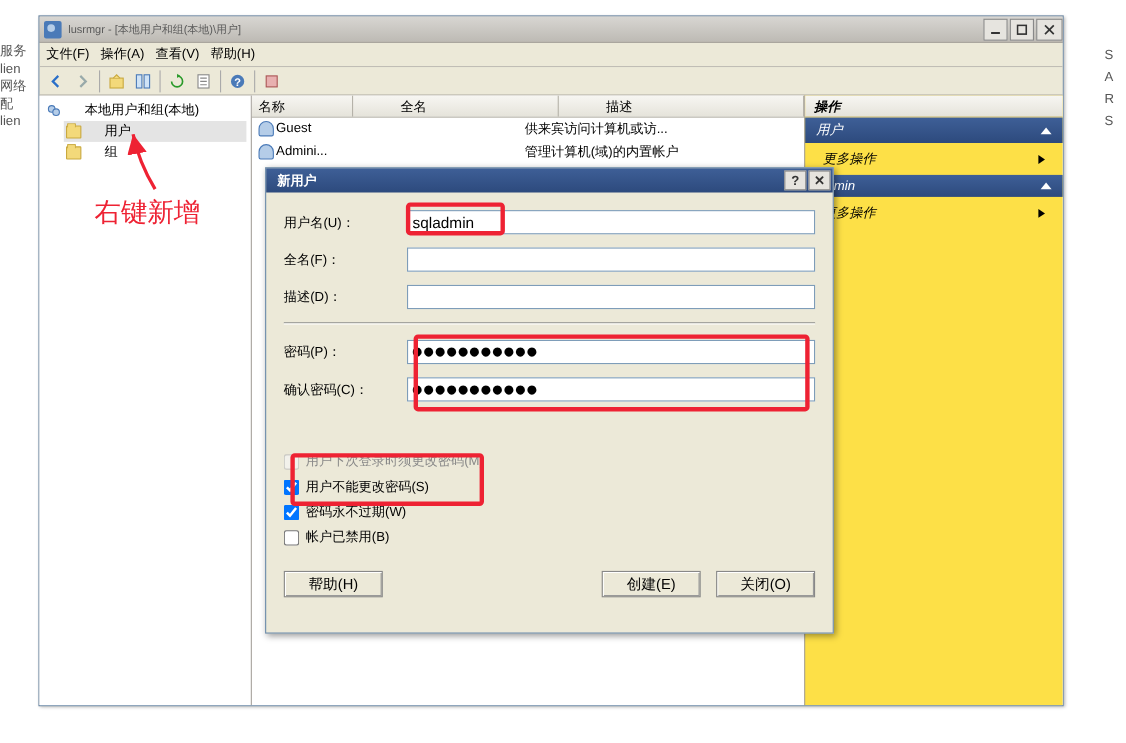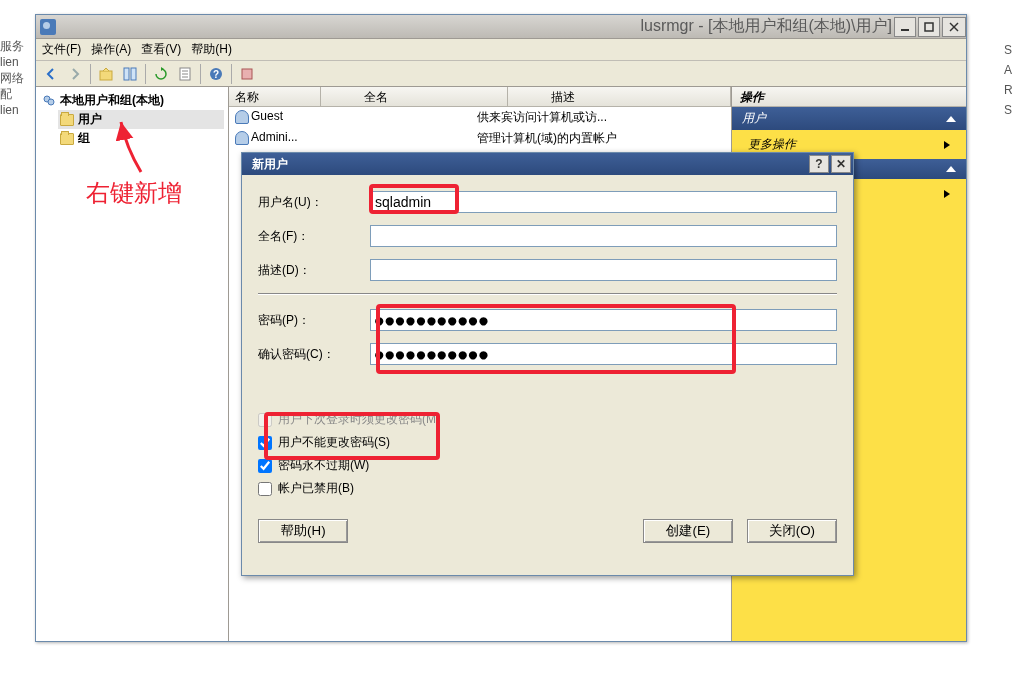--- a/index.html
+++ b/index.html
@@ -9,40 +9,40 @@
 .bg-left { position: absolute; left: 0; top: 0; width: 35px; height: 675px; color: #555; font-size: 12px; line-height: 16px; padding-top: 2px; margin-top: 36px; }
 .bg-right { position: absolute; right: 0; top: 40px; width: 20px; color: #555; font-size: 12px; line-height: 20px; }
 
 
 .mmc-window { position: absolute; left: 35px; top: 14px; width: 932px; height: 628px; border: 1px solid #6b8aab; background: #d4d0c8; box-shadow: 1px 1px 3px rgba(0,0,0,.3); }
 
 
 .titlebar { height: 24px; background: linear-gradient(#d8d6d2, #bdbab4); display: flex; align-items: center; padding-left: 4px; border-bottom: 1px solid #9e9a93; }
 .titlebar .ticon { width: 16px; height: 16px; background: #4a7ab8; border-radius: 2px; margin-right: 6px; position: relative; }
 .titlebar .ticon::after { content: ""; position: absolute; left: 3px; top: 3px; width: 7px; height: 7px; background: #b5cde8; border-radius: 50%; }
-.titlebar .ttext { flex: 1; color: #5a5a5a; font-size: 16px; text-align: right; }
+.titlebar .ttext { flex: 1; color: #5a5a5a; font-size: 10px; }
 .titlebar .tbtns { display: flex; }
 .tbtn { width: 22px; height: 20px; border: 1px solid #888; background: #e6e4df; display: flex; align-items: center; justify-content: center; margin-left: 2px; font-size: 11px; }
 .tbtn.close { width: 24px; }
 .tbtn svg { width: 10px; height: 10px; }
 
 
 .menubar { height: 22px; background: #ece9d8; display: flex; align-items: center; padding-left: 6px; gap: 10px; border-bottom: 1px solid #c0bdb5; }
 .menubar span { color: #000; }
 
 
 .toolbar { height: 26px; background: #ece9d8; display: flex; align-items: center; padding-left: 4px; gap: 2px; border-bottom: 1px solid #9e9a93; }
 .tbutton { width: 22px; height: 22px; display: flex; align-items: center; justify-content: center; border: 1px solid transparent; }
 .tbutton svg { width: 16px; height: 16px; }
 .tsep { width: 1px; height: 20px; background: #aaa; margin: 0 2px; }
 
 
 .mmc-body { display: flex; height: calc(100% - 72px); background: #fff; }
 .tree { width: 193px; border-right: 1px solid #9e9a93; background: #fff; padding: 4px; position: relative; }
-.tree-node { display: flex; align-items: center; padding: 1px 2px; gap: 4px; font-weight: bold; }
+.tree-node { display: flex; align-items: center; padding: 1px 2px; gap: 21px; }
 .tree-node.selected { background: #e4e4e4; }
 .ticon-sm { width: 14px; height: 14px; }
 .folder-icon { width: 14px; height: 12px; background: #f3d97a; border: 1px solid #c9a93f; border-radius: 1px; position: relative; }
 .folder-icon::before { content: ""; position: absolute; top: -3px; left: 0; width: 6px; height: 3px; background: #f3d97a; border: 1px solid #c9a93f; border-bottom: none; border-radius: 1px 1px 0 0; }
 .treechildren { margin-left: 18px; }
 .treechildren .tree-node span { color: #000; }
 .treechildren .tree-node.selected span { color: #000; }
 
 .red-annot { position: absolute; left: 50px; top: 90px; color: #e23; font-size: 24px; font-weight: 500; }
 .red-arrow { position: absolute; left: 80px; top: 30px; }
@@ -58,21 +58,21 @@
 .user-icon { width: 14px; height: 14px; background: #b5cde8; border: 1px solid #4a7ab8; border-radius: 50% 50% 2px 2px; display: inline-block; vertical-align: middle; margin-right: 2px; }
 
 .actions { width: 235px; border-left: 1px solid #9e9a93; background: #fde047; font-style: italic; }
 .actions-hdr { height: 20px; background: linear-gradient(#f7f6f2, #e5e3da); border-bottom: 1px solid #b5b2a9; padding: 2px 8px; font-weight: bold; }
 .actions-section { background: linear-gradient(#3e5f97, #2d4a7d); color: #fff; padding: 3px 10px; display: flex; justify-content: space-between; align-items: center; }
 .actions-row { padding: 6px 16px; display: flex; justify-content: space-between; align-items: center; }
 .tri { width: 0; height: 0; border-top: 4px solid transparent; border-bottom: 4px solid transparent; border-left: 6px solid #000; }
 .tri-up { width: 0; height: 0; border-left: 5px solid transparent; border-right: 5px solid transparent; border-bottom: 6px solid #fff; }
 
 
-.dialog { position: absolute; left: 241px; top: 152px; width: 613px; height: 424px; background: #ece9d8; border: 1px solid #6b8aab; box-shadow: 2px 2px 6px rgba(0,0,0,.4); }
+.dialog { position: absolute; left: 241px; top: 152px; width: 517px; height: 424px; background: #ece9d8; border: 1px solid #6b8aab; box-shadow: 2px 2px 6px rgba(0,0,0,.4); }
 .dlg-title { height: 22px; background: linear-gradient(#3e5f97, #2d4a7d); color: #fff; display: flex; align-items: center; padding-left: 4px; }
 .dlg-title .ttext { flex: 1; font-weight: bold; }
 .dlg-tbtn { width: 20px; height: 18px; background: #e6e4df; border: 1px solid #888; display: flex; align-items: center; justify-content: center; margin-right: 2px; font-weight: bold; font-size: 12px; color: #333; }
 .dlg-body { padding: 16px; }
 .fld { display: flex; align-items: center; margin-bottom: 12px; }
 .fld label { width: 112px; }
 .fld input[type=text], .fld input[type=password] { flex: 1; height: 22px; border: 1px solid #7e9db9; background: #fff; padding: 4px 4px; font-size: 14px; }
 .sep { height: 2px; background: transparent; border-top: 1px solid #888; border-bottom: 1px solid #fff; margin: 8px 0 14px; }
 .chk { display: flex; align-items: center; margin: 6px 0; gap: 6px; }
 .chk input { width: 14px; height: 14px; }

